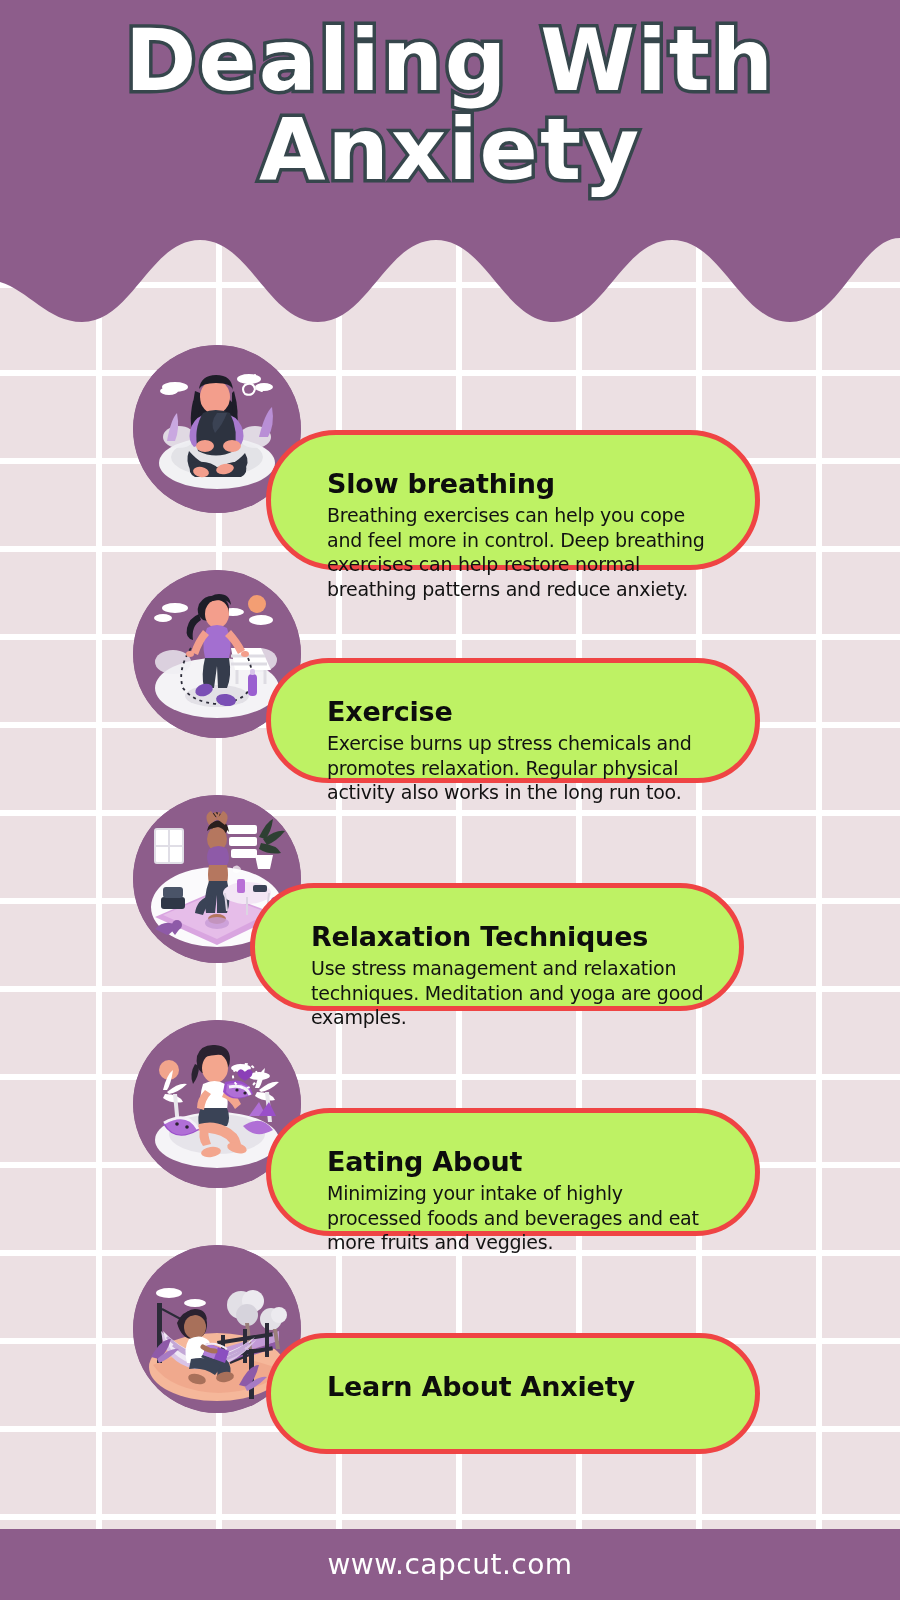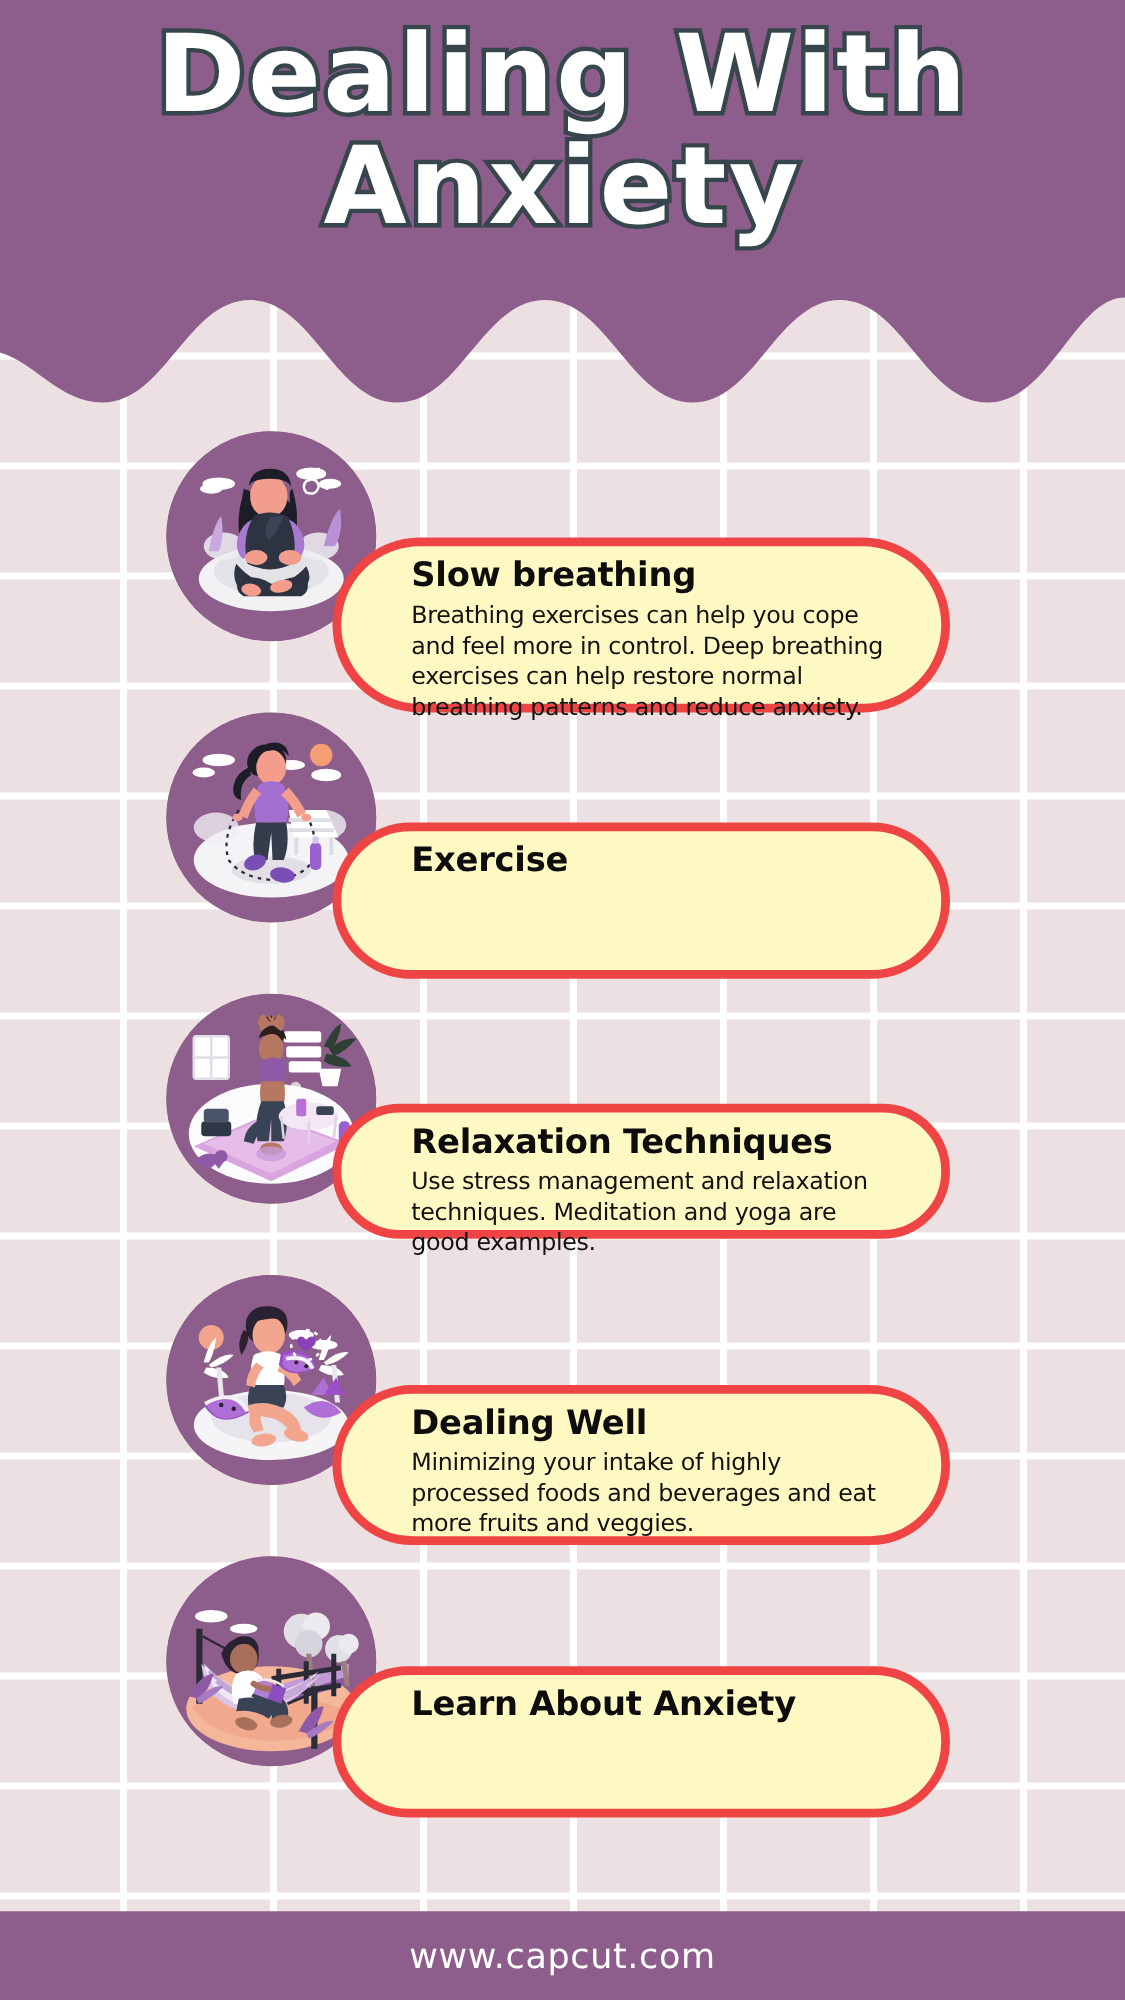--- a/index.html
+++ b/index.html
@@ -81,26 +81,26 @@
     height: 168px;
     border-radius: 50%;
     background: #8d5d8b;
     overflow: hidden;
     z-index: 6;
   }
   .circle svg { display: block; width: 168px; height: 168px; }
 
   .card {
     position: absolute;
-    background: #fef9c3;
-    border: 7px solid #ef4444;
+    background: #bef264;
+    border: 5px solid #ef4444;
     border-radius: 70px;
     box-sizing: border-box;
     z-index: 7;
-    padding: 8px 34px 18px 56px;
+    padding: 33px 34px 18px 56px;
   }
   .card-title {
     font-family: "DejaVu Sans", sans-serif;
     font-weight: 700;
     font-size: 27px;
     line-height: 1.18;
     color: #0d0d0d;
     margin: 0 0 3px 0;
     letter-spacing: -0.2px;
   }
@@ -117,21 +117,21 @@
   #row1 { top: 345px; height: 235px; }
   #row1 .circle { top: 0; }
   #row1 .card   { left: 266px; top: 85px; width: 494px; height: 140px; }
 
   #row2 { top: 570px; height: 235px; }
   #row2 .circle { top: 0; }
   #row2 .card   { left: 266px; top: 88px; width: 494px; height: 125px; }
 
   #row3 { top: 795px; height: 235px; }
   #row3 .circle { top: 0; }
-  #row3 .card   { left: 266px; top: 88px; width: 494px; height: 108px; }
+  #row3 .card   { left: 250px; top: 88px; width: 494px; height: 128px; }
 
   #row4 { top: 1020px; height: 235px; }
   #row4 .circle { top: 0; }
   #row4 .card   { left: 266px; top: 88px; width: 494px; height: 128px; }
 
   #row5 { top: 1245px; height: 260px; }
   #row5 .circle { top: 0; }
   #row5 .card   { left: 266px; top: 88px; width: 494px; height: 121px; }
 
   
@@ -247,20 +247,21 @@
         <ellipse cx="71" cy="120" rx="9" ry="6" fill="#7a4fb5" transform="rotate(-18 71 120)"></ellipse>
         <ellipse cx="93" cy="130" rx="10" ry="6" fill="#7a4fb5" transform="rotate(8 93 130)"></ellipse>
         <ellipse cx="57" cy="84" rx="4" ry="3" fill="#f39e8c"></ellipse>
         <ellipse cx="112" cy="84" rx="4" ry="3" fill="#f39e8c"></ellipse>
         <rect x="115" y="104" width="9" height="22" rx="4" fill="#9a5fd0"></rect>
         <rect x="117" y="99" width="5" height="6" rx="2" fill="#d8c4ea"></rect>
       </svg>
     </div>
     <div class="card">
       <p class="card-title">Exercise</p>
+      <p class="card-body">Exercise burns up stress chemicals and promotes relaxation. Regular physical activity also works in the long run too.</p>
     </div>
   </div>
 
   <div class="row" id="row3">
     <div class="circle">
       <svg viewBox="0 0 168 168" xmlns="http://www.w3.org/2000/svg">
         <circle cx="84" cy="84" r="84" fill="#8d5d8b"></circle>
         <ellipse cx="84" cy="112" rx="66" ry="40" fill="#fbfafc"></ellipse>
         <path d="M22 122 l60 -26 l64 24 l-62 30 z" fill="#d9a5e0"></path>
         <path d="M30 120 l52 -22 l54 20 l-52 26 z" fill="#e6bde9"></path>
@@ -345,21 +346,21 @@
         <circle cx="44" cy="104" r="1.8" fill="#2a2230"></circle>
         <circle cx="54" cy="107" r="1.8" fill="#2a2230"></circle>
         <path d="M116 96 l10 -14 l7 14 z" fill="#b06fd6"></path>
         <path d="M126 96 l10 -14 l7 14 z" fill="#9a4fc9"></path>
         <path d="M110 106 q18 -12 30 4 q-18 10 -30 -4 z" fill="#b06fd6"></path>
         <circle cx="112" cy="56" r="12" fill="none" stroke="#ffffff" stroke-width="2" stroke-dasharray="3 4"></circle>
         <path d="M112 52 q-4 -5 -7 -1 q-3 4 7 10 q10 -6 7 -10 q-3 -4 -7 1 z" fill="#8b3fb8"></path>
       </svg>
     </div>
     <div class="card">
-      <p class="card-title">Dealing Well</p>
+      <p class="card-title">Eating About</p>
       <p class="card-body">Minimizing your intake of highly processed foods and beverages and eat more fruits and veggies.</p>
     </div>
   </div>
 
   <div class="row" id="row5">
     <div class="circle">
       <svg viewBox="0 0 168 168" xmlns="http://www.w3.org/2000/svg">
         <circle cx="84" cy="84" r="84" fill="#8d5d8b"></circle>
         <ellipse cx="84" cy="122" rx="68" ry="34" fill="#f5b79a"></ellipse>
         <path d="M20 120 q30 -16 70 -10 q40 6 60 16 q-20 20 -64 22 q-48 -2 -66 -28 z" fill="#f0a98d"></path>

